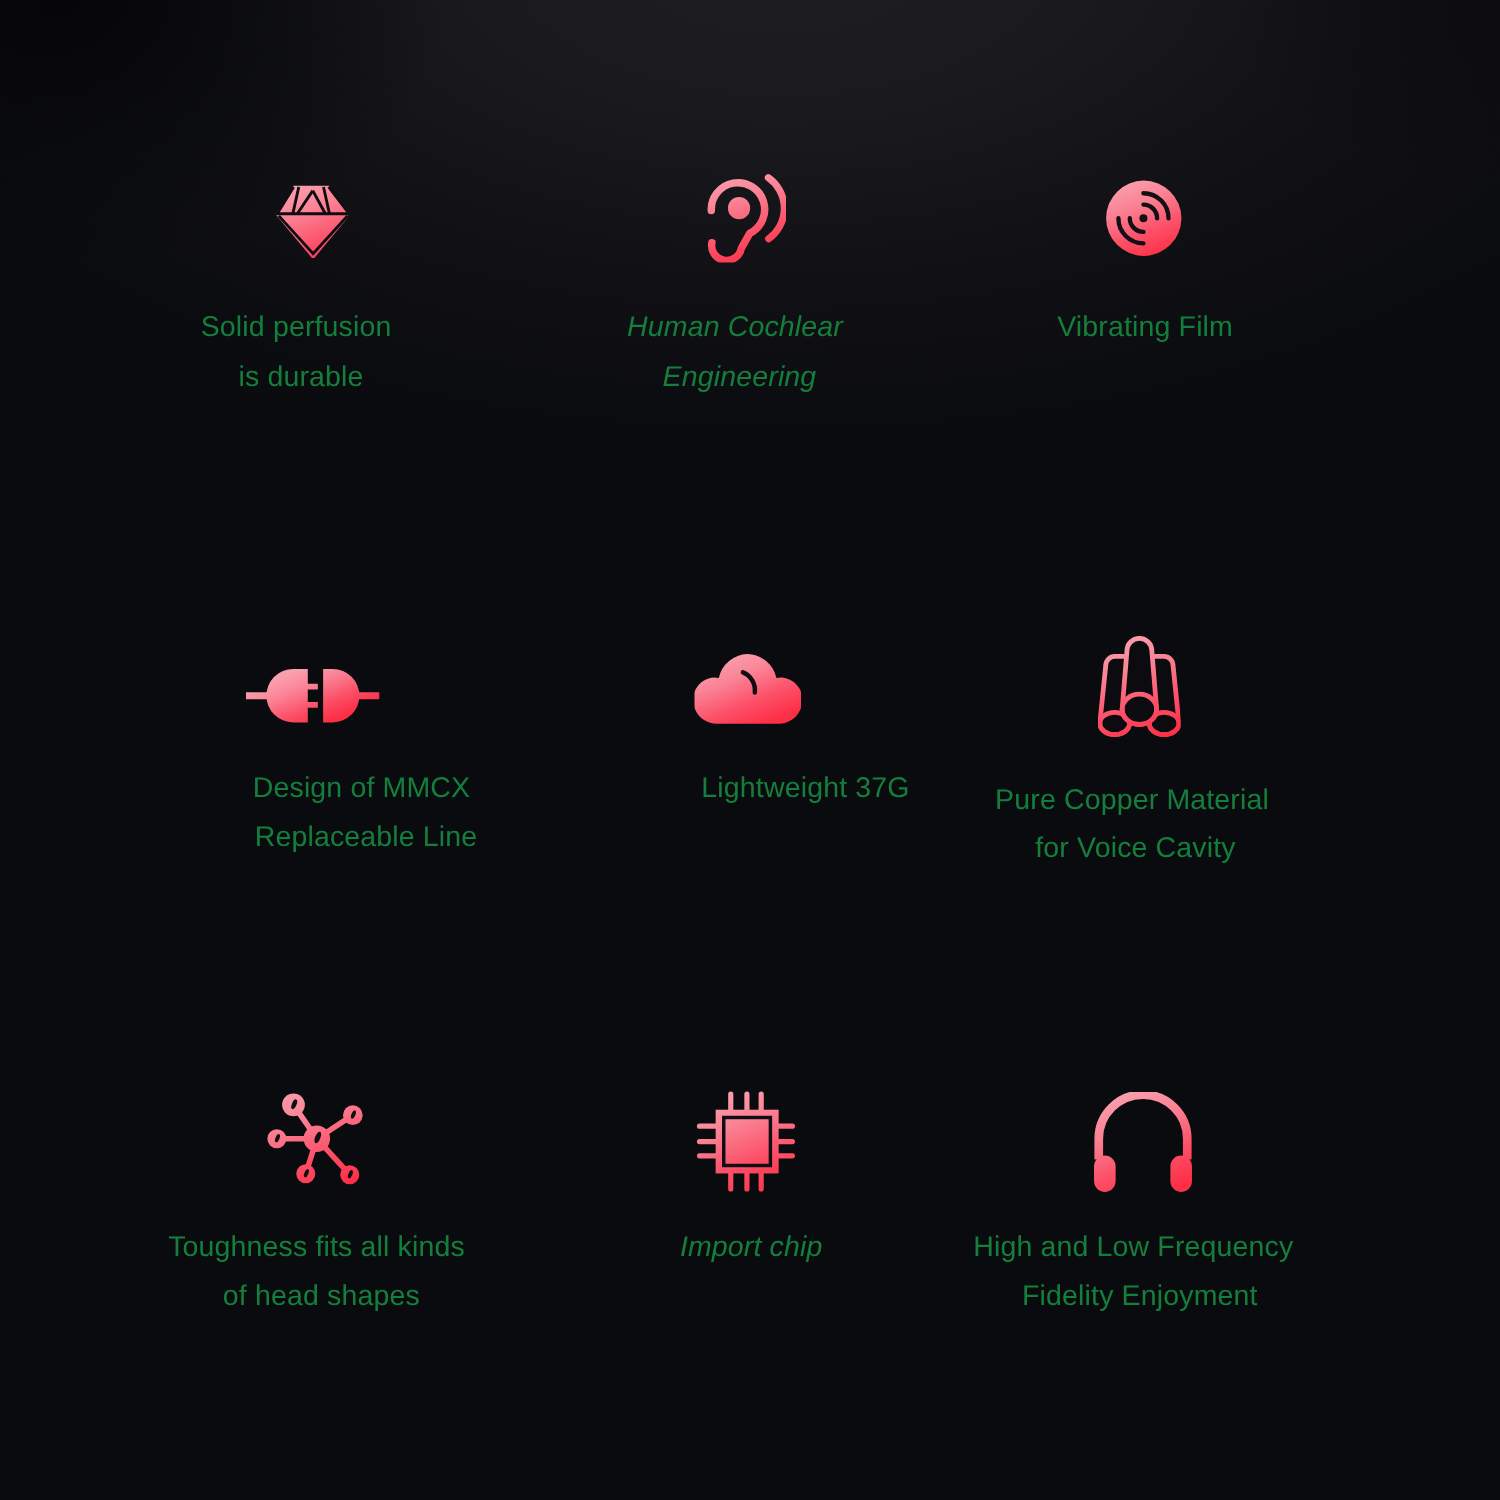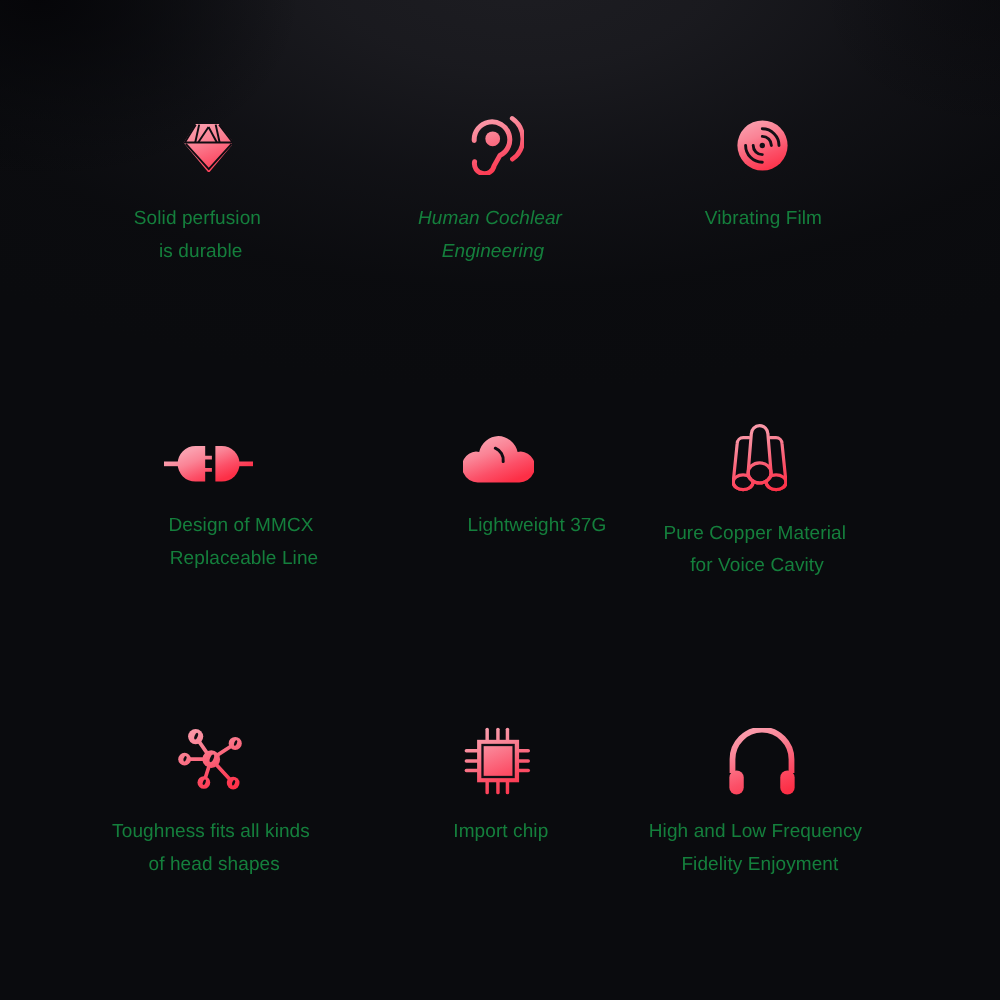--- a/index.html
+++ b/index.html
@@ -222,21 +222,21 @@
      <rect x="0.6" y="30.9" width="16.0" height="3.3" rx="1.65"></rect>
      <rect x="0.6" y="40.0" width="16.0" height="3.3" rx="1.65"></rect>
      <rect x="47.1" y="21.1" width="16.0" height="3.3" rx="1.65"></rect>
      <rect x="47.1" y="30.9" width="16.0" height="3.3" rx="1.65"></rect>
      <rect x="47.1" y="40.0" width="16.0" height="3.3" rx="1.65"></rect>
    </g>
    <rect x="13.1" y="12.8" width="42.0" height="42.5" fill="url(#grad7)"></rect>
    <rect x="18.5" y="18.0" width="31.1" height="32.0" fill="none" stroke="#110f15" stroke-width="2.3"></rect>
           </svg></div>
       <div class="lines" style="top: 816.4px;">
-        <div class="line" style="margin-left: 1.6px;">Import chip</div>
+        <div class="line" style="margin-left: 1.6px; font-style: italic;">Import chip</div>
       </div>
     </div>
     <div class="cell">
       <div class="icon-wrap" style="left: 729.2px; top: 728.2px;"><svg width="66" height="67" viewBox="0 0 66 67" xmlns="http://www.w3.org/2000/svg">
             <defs>
               <linearGradient id="grad8" gradientUnits="userSpaceOnUse" x1="19.799999999999997" y1="0" x2="46.2" y2="67">
                 <stop offset="0%" stop-color="#fa9fae"></stop>
                 <stop offset="30%" stop-color="#fa8496"></stop>
                 <stop offset="68%" stop-color="#fc5068"></stop>
                 <stop offset="100%" stop-color="#fd2f46"></stop>

